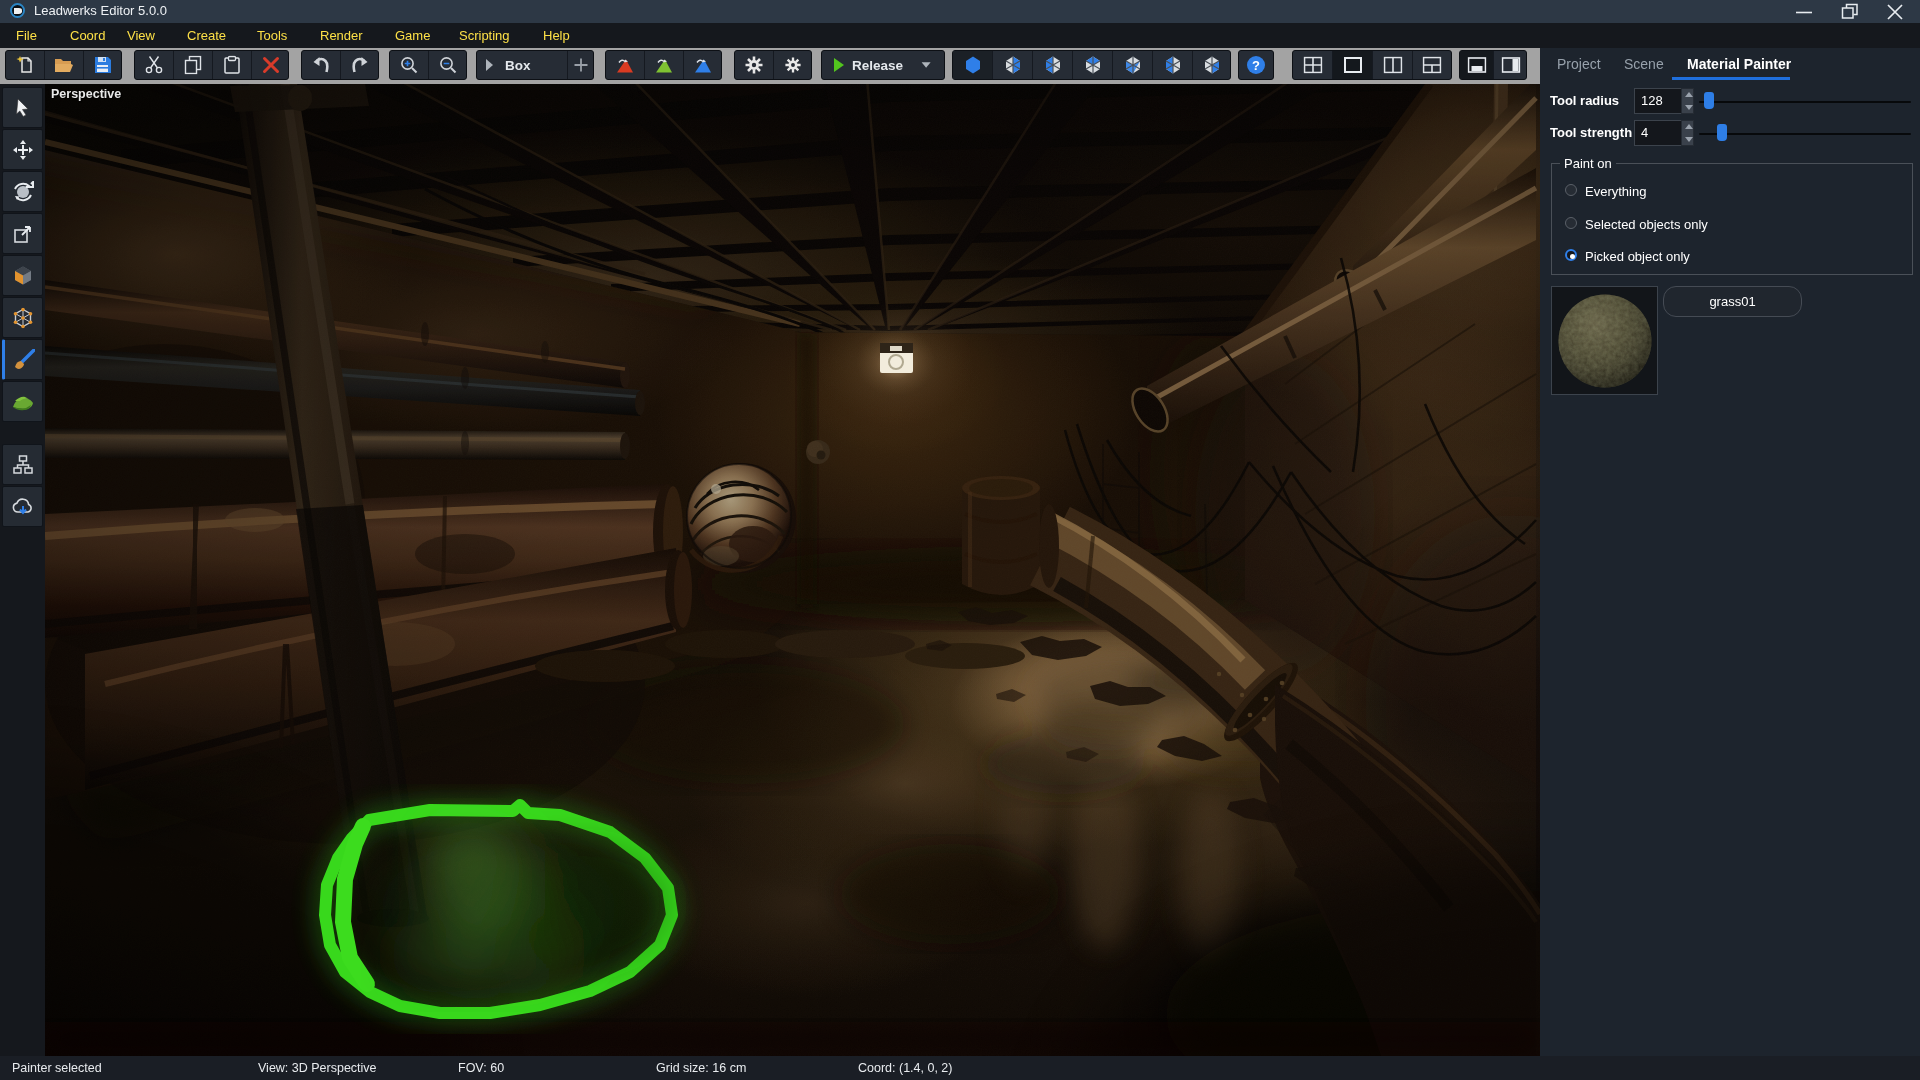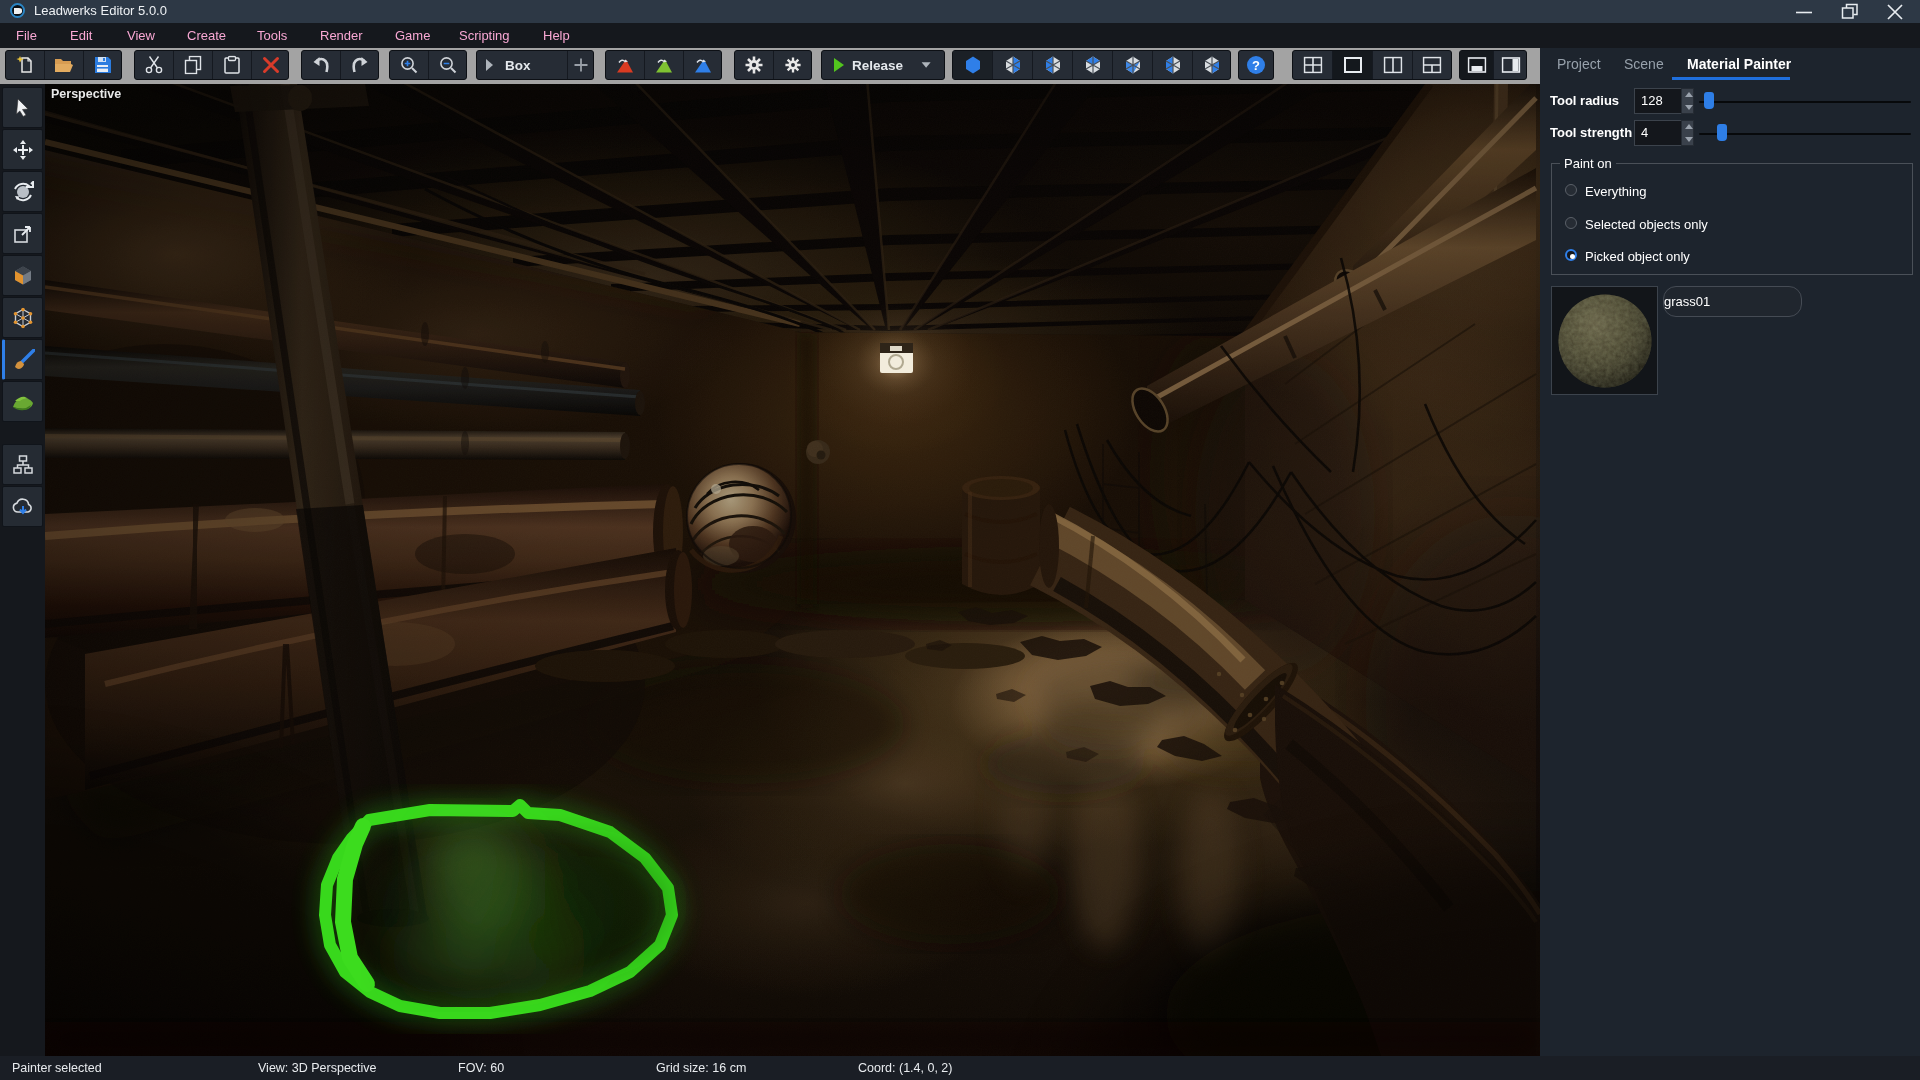--- a/index.html
+++ b/index.html
@@ -4,21 +4,21 @@
 <style>
 html,body{margin:0;padding:0;width:1920px;height:1080px;overflow:hidden;background:#15181d;font-family:"Liberation Sans",sans-serif;}
 *{box-sizing:border-box;}
 .abs{position:absolute;}
 
 #titlebar{position:absolute;left:0;top:0;width:1920px;height:23px;background:#2d3845;color:#eef1f4;font-size:13px;}
 #titlebar .ticon{position:absolute;left:10px;top:3px;width:15px;height:15px;border-radius:50%;background:#0c1014;border:2px solid #2b85c4;}
 #titlebar .ticon:after{content:"";position:absolute;left:2px;top:3px;width:8px;height:6px;background:#f0f0f0;border-radius:0 40% 40% 0;}
 #titlebar .ttext{position:absolute;left:34px;top:3px;}
 
-#menubar{position:absolute;left:0;top:23px;width:1920px;height:25px;background:#15181d;color:#f9a8d4;font-size:13px;}
+#menubar{position:absolute;left:0;top:23px;width:1920px;height:25px;background:#15181d;color:#fde047;font-size:13px;}
 .mitem{position:absolute;top:5px;}
 
 #toolbar{position:absolute;left:0;top:48px;width:1540px;height:36px;background:#a3a3a3;}
 .tgroup{position:absolute;top:2px;height:30px;background:#262c35;border:1px solid #0d1015;border-radius:3px;display:flex;}
 .tbtn{height:28px;border-right:1px solid #151920;position:relative;flex:none;}
 .tbtn:last-child{border-right:none;}
 .tbtn svg{position:absolute;left:50%;top:50%;transform:translate(-50%,-50%);}
 
 #tabbar{position:absolute;left:1540px;top:48px;width:380px;height:36px;background:#1d242d;}
 .tab{position:absolute;top:8px;font-size:14px;color:#97a1ab;}
@@ -37,21 +37,21 @@
 .spin:after{content:"";position:absolute;left:2.5px;bottom:3px;border-left:4px solid transparent;border-right:4px solid transparent;border-top:5px solid #9aa2ac;}
 .slider{position:absolute;height:2px;background:#07090b;border-radius:1px;}
 .shandle{position:absolute;width:10px;height:17px;background:#2e7ee6;border-radius:3px 3px 4px 4px;}
 fieldset{position:absolute;left:11px;top:72px;width:362px;height:119px;border:1px solid #4a5058;margin:0;padding:0;}
 fieldset legend{margin-left:8px;padding:0 4px;font-size:13px;color:#fff;}
 .radio{position:absolute;width:12px;height:12px;border-radius:50%;background:#262c34;border:1px solid #5a6068;}
 .radiosel{background:#14171c;border:2px solid #2f7fe8;}
 .radiosel:after{content:"";position:absolute;left:2.5px;top:2.5px;width:5px;height:5px;background:#fff;border-radius:50%;}
 .rlabel{position:absolute;color:#fff;font-size:13px;}
 #matbox{position:absolute;left:1551px;top:286px;width:107px;height:109px;background:#121519;border:1px solid #3c434c;}
-#grassbtn{position:absolute;left:1663px;top:286px;width:139px;height:31px;background:#20262e;border:1px solid #454b54;border-radius:13px;color:#fff;font-size:13px;line-height:29px;}
+#grassbtn{position:absolute;left:1663px;top:286px;width:139px;height:31px;background:#20262e;border:1px solid #454b54;border-radius:13px;color:#fff;font-size:13px;text-align:center;line-height:29px;}
 
 #statusbar{position:absolute;left:0;top:1056px;width:1920px;height:24px;background:#1a1e25;color:#e8ebee;font-size:12.5px;}
 .sitem{position:absolute;top:5px;}
 
 #viewport{position:absolute;left:45px;top:84px;width:1495px;height:972px;background:#1d4ed8;overflow:hidden;}
 #vplabel{position:absolute;left:6px;top:3px;color:#e8e8e8;font-size:12.5px;font-weight:bold;text-shadow:1px 1px 1px #000;z-index:5;}
 </style>
 </head>
 <body>
 <div id="titlebar">
@@ -63,21 +63,21 @@
   <svg class="abs" style="left:1840px;top:0;" width="20" height="23">
       <rect x="2.5" y="8" width="10.5" height="10" fill="none" stroke="#e8ecf0" stroke-width="1.5"></rect>
       <path d="M6.5 8 v-3.5 h10.5 v10 h-3.5" fill="none" stroke="#e8ecf0" stroke-width="1.5"></path>
     </svg>
   <svg class="abs" style="left:1886px;top:0;" width="18" height="23">
       <path d="M2 5 L16 19 M16 5 L2 19" stroke="#e8ecf0" stroke-width="1.7"></path>
     </svg>
 </div>
 <div id="menubar">
   <span class="mitem" style="left:16px;">File</span>
-  <span class="mitem" style="left:70px;">Edit</span>
+  <span class="mitem" style="left:70px;">Coord</span>
   <span class="mitem" style="left:127px;">View</span>
   <span class="mitem" style="left:187px;">Create</span>
   <span class="mitem" style="left:257px;">Tools</span>
   <span class="mitem" style="left:320px;">Render</span>
   <span class="mitem" style="left:395px;">Game</span>
   <span class="mitem" style="left:459px;">Scripting</span>
   <span class="mitem" style="left:543px;">Help</span>
 </div>
 <div id="toolbar">
  <div class="tgroup" style="left:5px;width:117px;">

